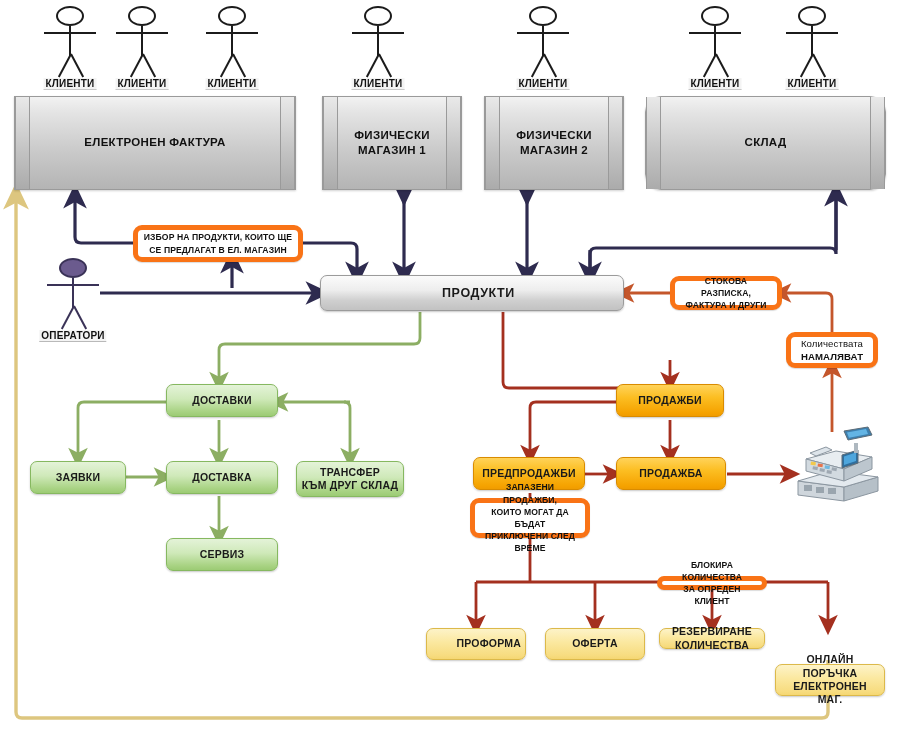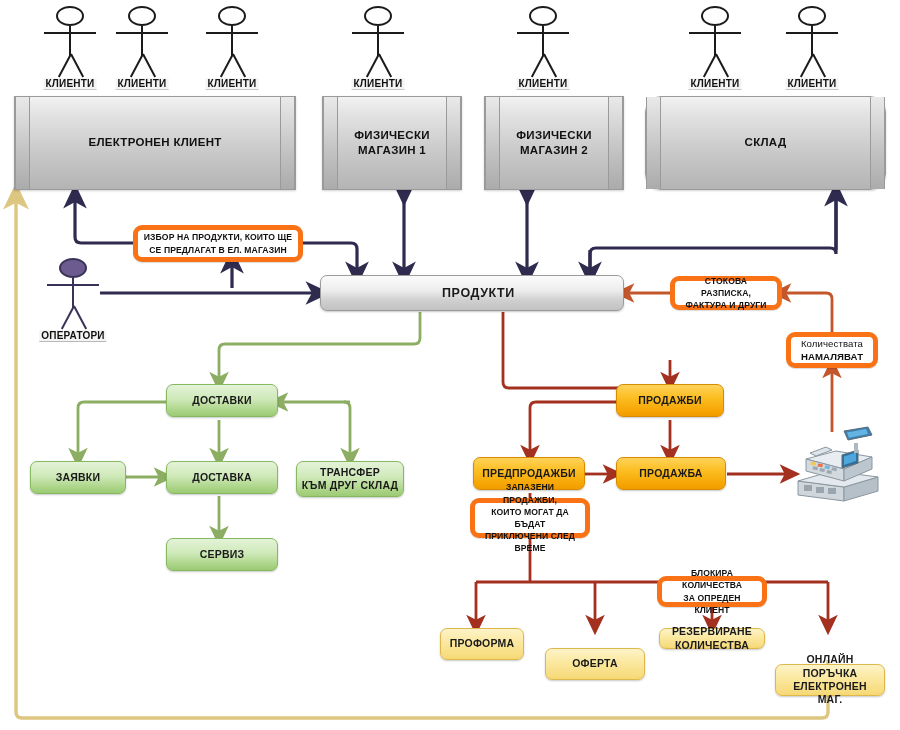--- a/index.html
+++ b/index.html
@@ -258,21 +258,21 @@
   <div class="actor op" style="left:45px; top:258px; width:56px; height:98px;">
     <div class="head"></div>
     <div class="arms"></div>
     <div class="body"></div>
     <div class="leg l"></div>
     <div class="leg r"></div>
     <div class="alabel">ОПЕРАТОРИ</div>
   </div>
 
   <div class="cyl" style="left:14px; top:96px; width:282px; height:94px;">
-    <div class="ctext">ЕЛЕКТРОНЕН КЛИЕНТ</div>
+    <div class="ctext">ЕЛЕКТРОНЕН ФАКТУРА</div>
   </div>
   <div class="cyl" style="left:322px; top:96px; width:140px; height:94px;">
     <div class="ctext">ФИЗИЧЕСКИ
 МАГАЗИН 1</div>
   </div>
   <div class="cyl" style="left:484px; top:96px; width:140px; height:94px;">
     <div class="ctext">ФИЗИЧЕСКИ
 МАГАЗИН 2</div>
   </div>
   <div class="cyl" style="left:645px; top:96px; width:241px; height:94px;border-radius:16px;">
@@ -360,29 +360,29 @@
       <path d="M55,7.5 L74,4 L76,9 L57,12.8 Z" fill="#63b4e4"></path>
     </svg>
   </div>
 
   <div class="note" style="left:470px; top:498px; width:120px; height:40px;">
     <span>ЗАПАЗЕНИ ПРОДАЖБИ,
 КОИТО МОГАТ ДА БЪДАТ
 ПРИКЛЮЧЕНИ СЛЕД ВРЕМЕ</span>
   </div>
 
-  <div class="note" style="left:657px; top:576px; width:110px; height:31px;justify-content:center;">
+  <div class="note" style="left:657px; top:576px; width:110px; height:14px;justify-content:center;">
     <span>БЛОКИРА КОЛИЧЕСТВА
 ЗА ОПРЕДЕН КЛИЕНТ</span>
   </div>
 
-  <div class="pbox yellow" style="left:440px; top:628px; width:84px; height:32px;">
+  <div class="pbox yellow" style="left:426px; top:628px; width:100px; height:32px;justify-content:flex-end;">
     <span>ПРОФОРМА</span>
   </div>
-  <div class="pbox yellow" style="left:545px; top:628px; width:100px; height:32px;margin-top:20px;">
+  <div class="pbox yellow" style="left:545px; top:628px; width:100px; height:32px;">
     <span>ОФЕРТА</span>
   </div>
   <div class="pbox yellow" style="left:659px; top:628px; width:106px; height:21px;">
     <span>РЕЗЕРВИРАНЕ
 КОЛИЧЕСТВА</span>
   </div>
   <div class="pbox yellow" style="left:775px; top:628px; width:110px; height:32px;margin-top:36px;">
     <span>ОНЛАЙН ПОРЪЧКА
 ЕЛЕКТРОНЕН МАГ.</span>
   </div>

